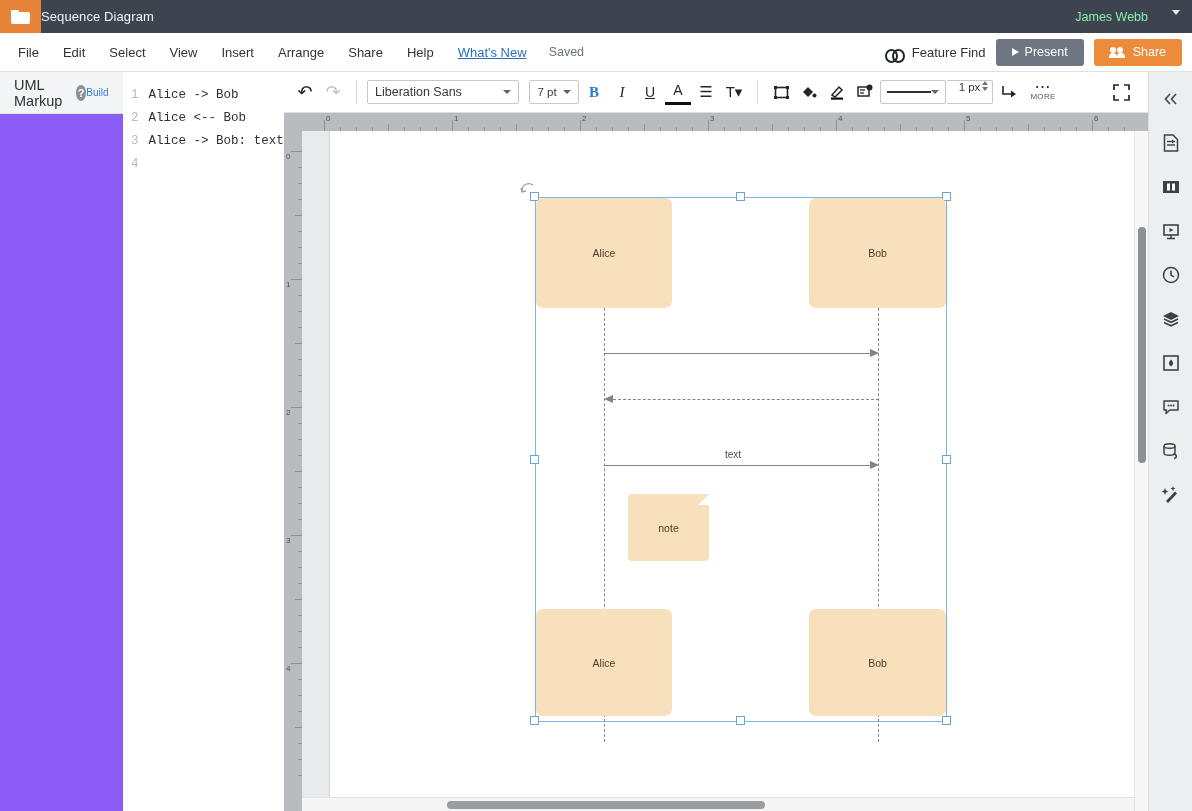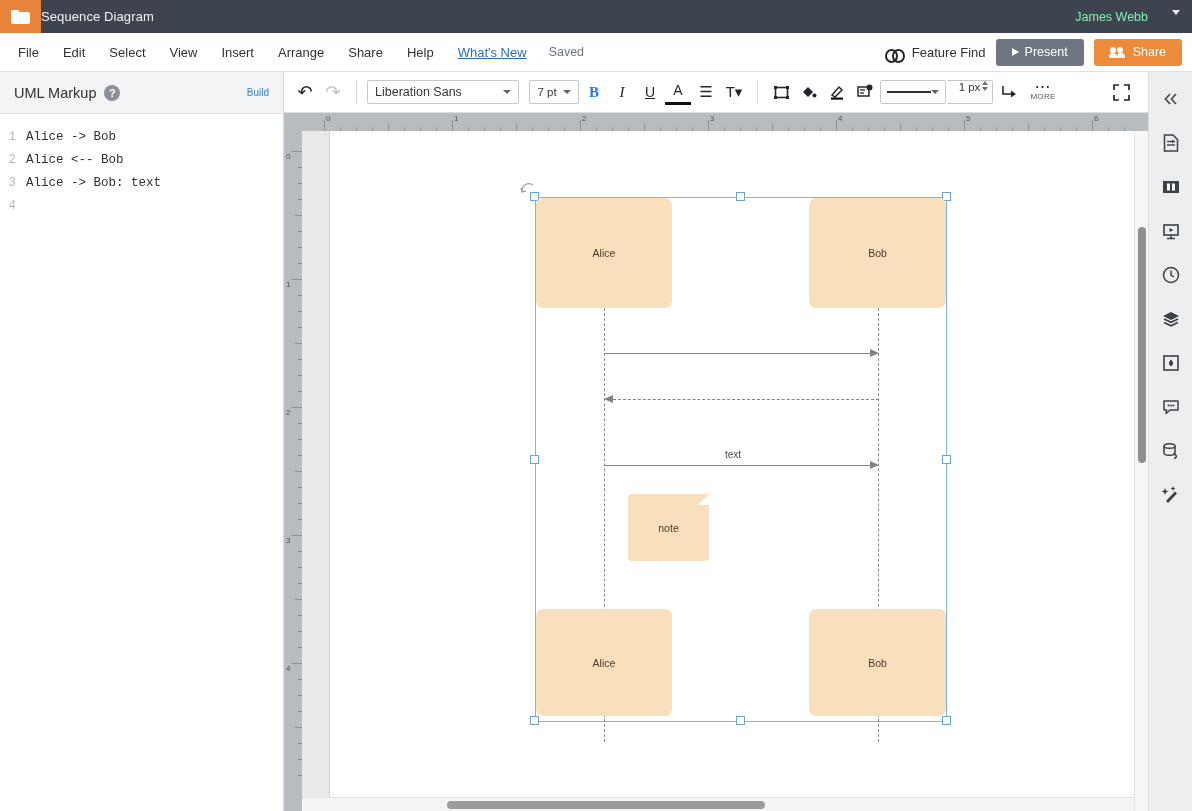--- a/index.html
+++ b/index.html
@@ -31,21 +31,21 @@
   .tri-play { width:0;height:0;border-top:4.5px solid transparent;border-bottom:4.5px solid transparent;border-left:7px solid #fff; }
   .btn-share { background:#ed8b3c; color:#fff; font-size:12.5px; height:27px; padding:0 16px; border-radius:3px; display:flex;align-items:center;gap:7px;border:none; }
   .ppl { position:relative; width:16px;height:11px; }
   .ppl:before{content:"";position:absolute;left:0;top:0;width:6px;height:6px;border-radius:50%;background:#fff;box-shadow:7px 0 0 0 #fff;}
   .ppl:after{content:"";position:absolute;left:-1px;bottom:0;width:8px;height:5px;border-radius:4px 4px 0 0;background:#fff;box-shadow:8px 0 0 0 #fff;}
 
   
   .body-split { display:flex; height:739px; }
 
   
-  .left-panel { width:284px; border-right:1px solid #d8dbdf; display:flex; flex-direction:column; background:#8b5cf6; }
+  .left-panel { width:284px; border-right:1px solid #d8dbdf; display:flex; flex-direction:row; background:#8b5cf6; }
   .lp-head { height:42px; background:#f3f4f5; border-bottom:1px solid #dfe2e5; display:flex; align-items:center; padding:0 14px; }
   .lp-title { font-size:14.5px; color:#2e3338; }
   .q-icon { width:16px;height:16px;border-radius:50%;background:#8a9099;color:#fff;font-size:11px;font-weight:bold;display:flex;align-items:center;justify-content:center;margin-left:8px; }
   .lp-build { margin-left:auto; color:#3b7dd8; font-size:10px; }
   .code-area { flex:1; padding-top:12px; background:#fff; }
   .code-line { display:flex; font-family:"Liberation Mono", monospace; font-size:12.5px; line-height:23px; }
   .ln { width:26px; text-align:right; color:#b4b9bf; padding-right:10px; }
   .lt { color:#2c3136; white-space:pre; }
 
   

